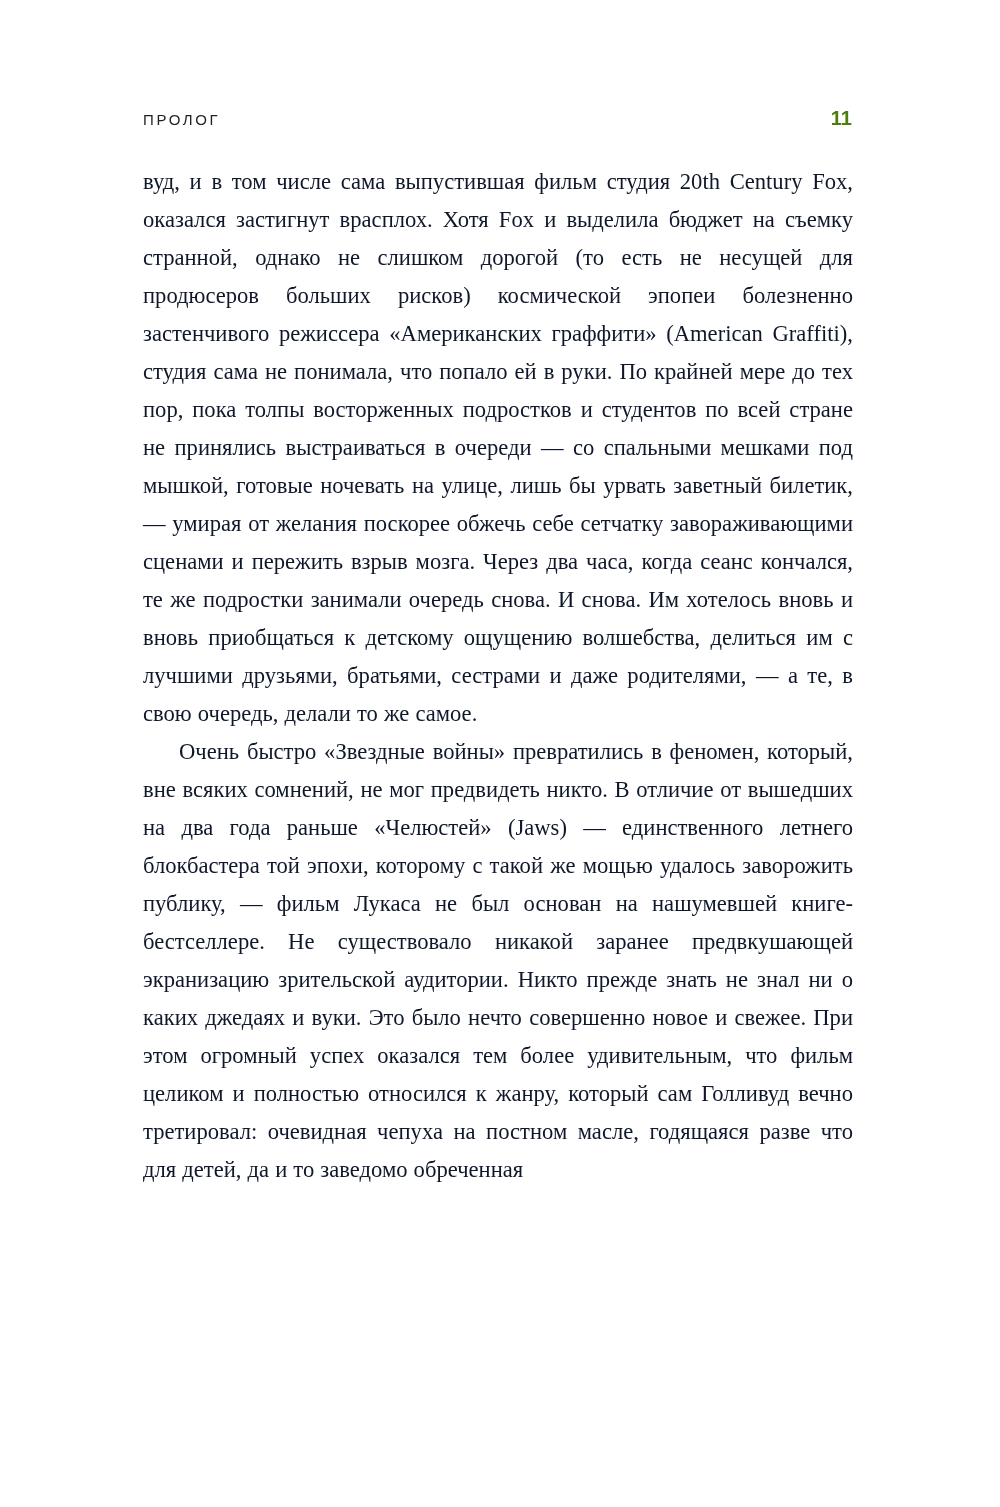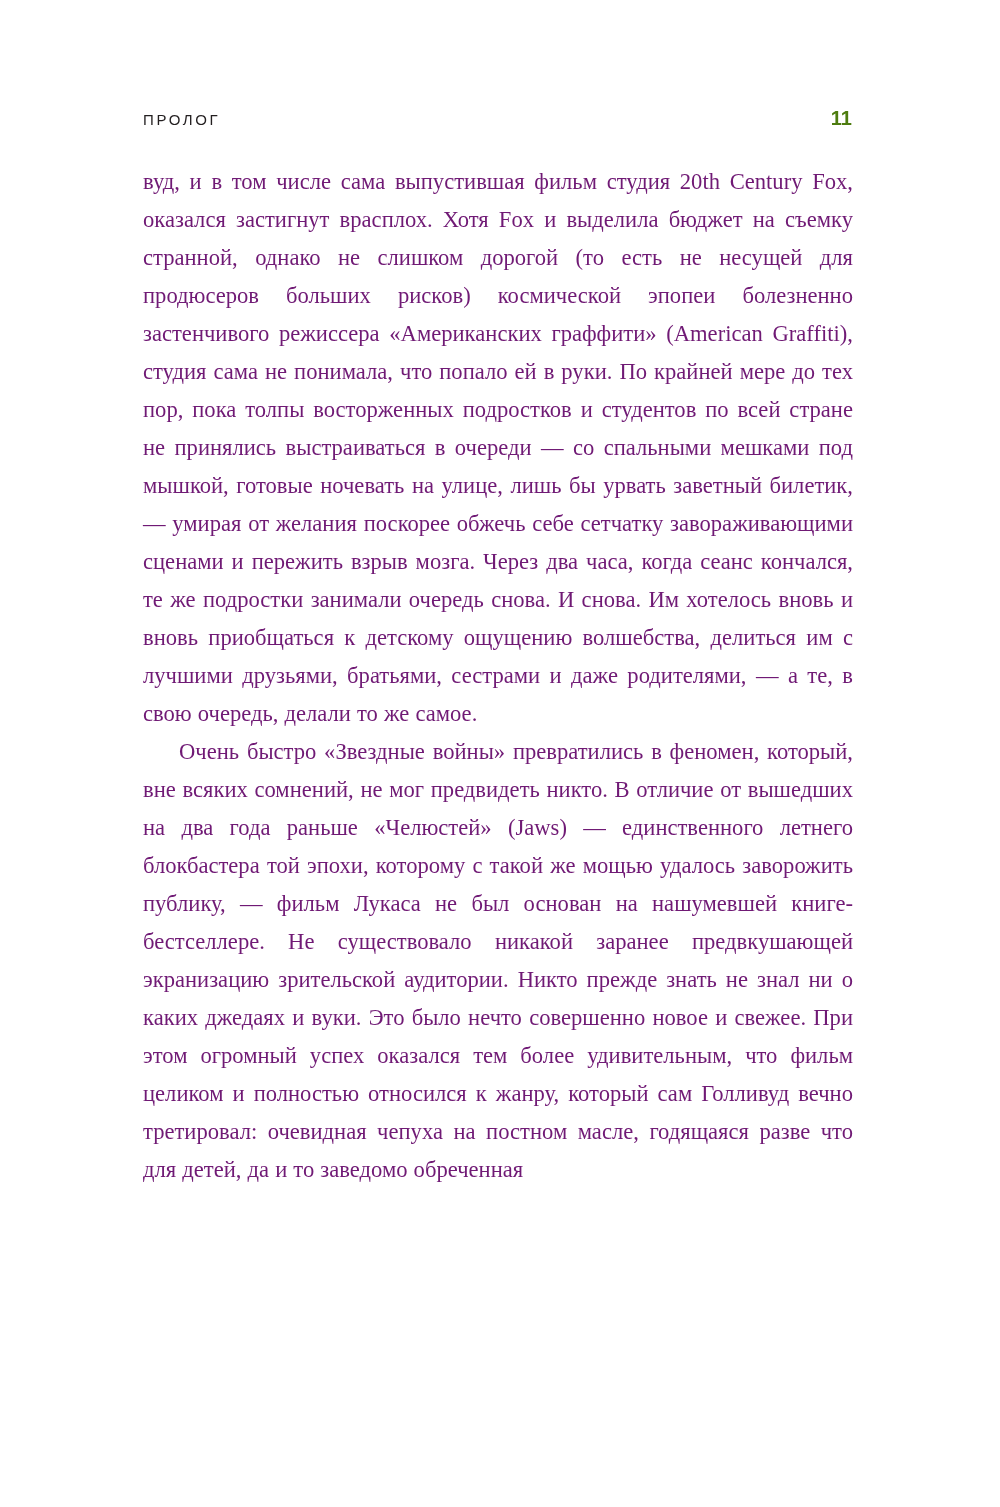--- a/index.html
+++ b/index.html
@@ -47,21 +47,21 @@
     position: absolute;
     left: 143px;
     top: 163px;
     width: 710px;
   }
   .para {
     margin: 0;
     font-family: "Liberation Serif", "DejaVu Serif", serif;
     font-size: 22.6px;
     line-height: 38px;
-    color: #701a75;
+    color: #0f172a;
     text-align: justify;
     text-justify: inter-word;
     hyphens: none;
     -webkit-hyphens: none;
     word-spacing: 0.02em;
   }
   .para + .para {
     text-indent: 36px;
   }
 </style>

